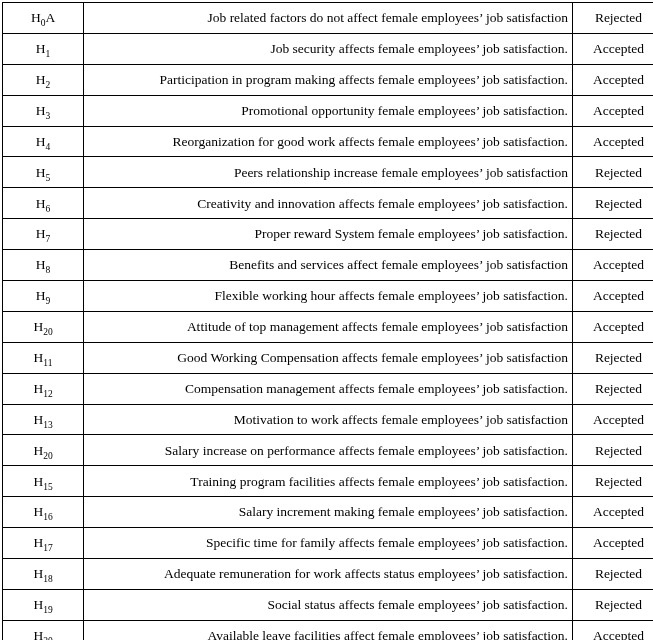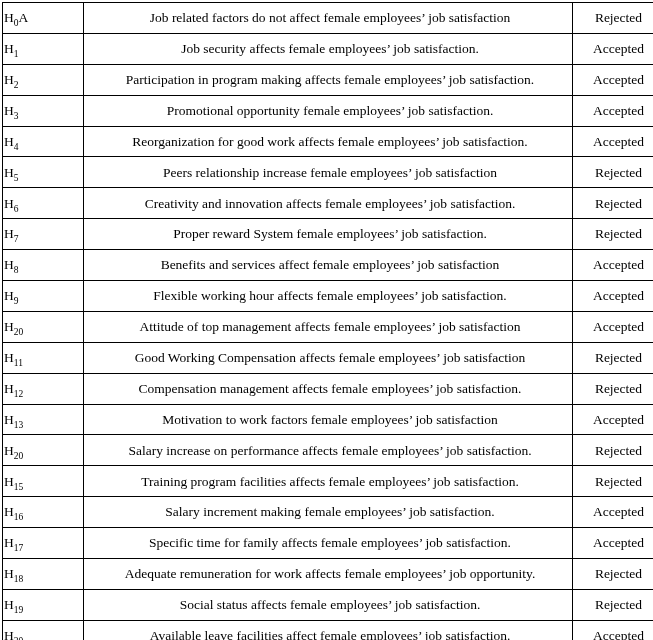--- a/index.html
+++ b/index.html
@@ -26,25 +26,25 @@
     border: 1px solid #000000;
     font-size: 13.5px;
     line-height: 1;
     height: 27.9px;
     vertical-align: middle;
     overflow: hidden;
     white-space: nowrap;
   }
   td.col-hyp {
     width: 78px;
-    text-align: left;
+    text-align: center;
   }
   td.col-desc {
     width: 476px;
-    text-align: center;
+    text-align: right;
     padding-left: 8px;
     padding-right: 4px;
   }
   td.col-result {
     width: 89px;
     text-align: center;
   }
   .hyp-label sub {
     font-size: 9.5px;
     line-height: 0;
@@ -145,21 +145,21 @@
       <td class="col-hyp">
         <span class="hyp-label"><span>H</span><sub>12</sub><span></span></span>
       </td>
       <td class="col-desc">Compensation management affects female employees’ job satisfaction.</td>
       <td class="col-result">Rejected</td>
     </tr>
         <tr>
       <td class="col-hyp">
         <span class="hyp-label"><span>H</span><sub>13</sub><span></span></span>
       </td>
-      <td class="col-desc">Motivation to work factors female employees’ job satisfaction</td>
+      <td class="col-desc">Motivation to work affects female employees’ job satisfaction</td>
       <td class="col-result">Accepted</td>
     </tr>
         <tr>
       <td class="col-hyp">
         <span class="hyp-label"><span>H</span><sub>20</sub><span></span></span>
       </td>
       <td class="col-desc">Salary increase on performance affects female employees’ job satisfaction.</td>
       <td class="col-result">Rejected</td>
     </tr>
         <tr>
@@ -180,21 +180,21 @@
       <td class="col-hyp">
         <span class="hyp-label"><span>H</span><sub>17</sub><span></span></span>
       </td>
       <td class="col-desc">Specific time for family affects female employees’ job satisfaction.</td>
       <td class="col-result">Accepted</td>
     </tr>
         <tr>
       <td class="col-hyp">
         <span class="hyp-label"><span>H</span><sub>18</sub><span></span></span>
       </td>
-      <td class="col-desc">Adequate remuneration for work affects female employees’ job opportunity.</td>
+      <td class="col-desc">Adequate remuneration for work affects status employees’ job satisfaction.</td>
       <td class="col-result">Rejected</td>
     </tr>
         <tr>
       <td class="col-hyp">
         <span class="hyp-label"><span>H</span><sub>19</sub><span></span></span>
       </td>
       <td class="col-desc">Social status affects female employees’ job satisfaction.</td>
       <td class="col-result">Rejected</td>
     </tr>
         <tr>

